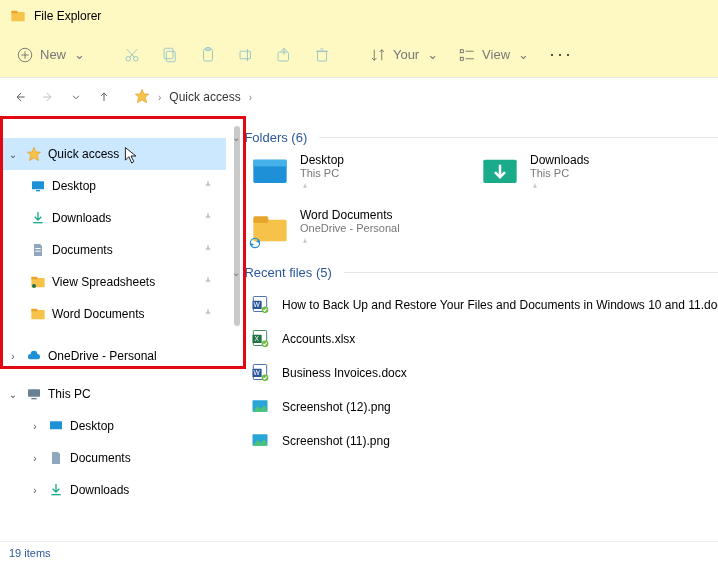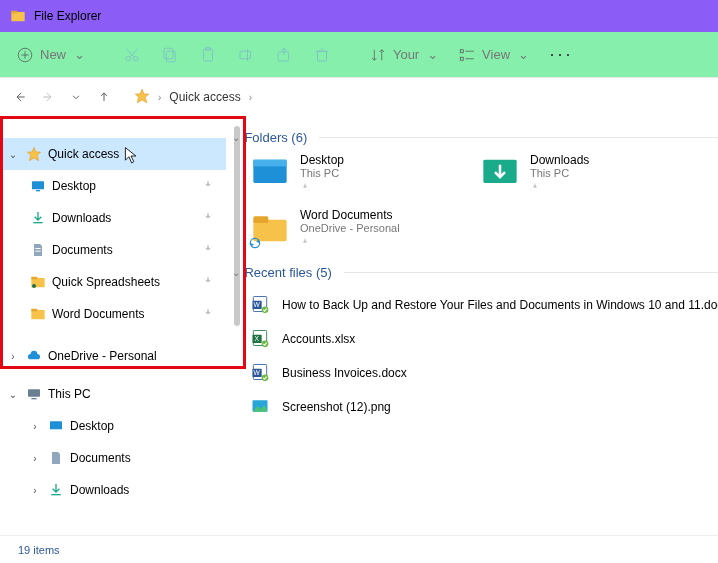--- a/index.html
+++ b/index.html
@@ -14,34 +14,34 @@
     position: relative;
     user-select: none;
   }
 
   
   .titlebar {
     height: 32px;
     display: flex;
     align-items: center;
     padding: 0 10px;
-    background: #8b5cf6;
+    background: #fef9c3;
     gap: 8px;
   }
   .titlebar .folder-icon svg { width:16px; height:16px; display:block; }
   .titlebar .title { font-size: 12px; }
 
   
   .toolbar {
     height: 46px;
     display: flex;
     align-items: center;
     padding: 0 6px;
     gap: 0;
-    background: #86efac;
+    background: #fef9c3;
     border-bottom: 1px solid #e8e8e8;
   }
   .tbtn {
     height: 34px;
     padding: 0 10px;
     display: flex;
     align-items: center;
     gap: 6px;
     color: #777;
     font-size: 13px;
@@ -197,25 +197,25 @@
     font-size:12px;
     color:#000;
     white-space:nowrap;
   }
   .file-row .ficon svg { width:20px; height:20px; }
 
   
   .statusbar {
     position:absolute;
     bottom:0; left:0; right:0;
-    height:28px;
+    height:22px;
     border-top:1px solid #eee;
     display:flex;
     align-items:center;
-    padding:0 18px;
+    padding:0 9px;
     font-size:11px;
     color:#2b579a;
     background:#fff;
   }
 
   
 </style>
 </head>
 <body>
 
@@ -390,21 +390,21 @@
           </svg></span>
     </div>
     <div class="tree-item depth1">
       <span class="icon">
           <svg viewBox="0 0 24 24">
             <rect x="2" y="6" width="20" height="14" rx="1" fill="#f7c24a"></rect>
             <rect x="2" y="4" width="9" height="4" rx="1" fill="#e6a52c"></rect>
             <circle cx="6" cy="18" r="3" fill="#1f7244"></circle>
           </svg>
         </span>
-      <span>Quick Spreadsheets</span>
+      <span>View Spreadsheets</span>
       <span class="pin"><svg viewBox="0 0 24 24">
             <path d="M12 2 L14 10 L18 12 L12 14 L12 22 L12 14 L6 12 L10 10 Z" fill="#bbb"></path>
           </svg></span>
     </div>
     <div class="tree-item depth1">
       <span class="icon">
           <svg viewBox="0 0 24 24">
             <rect x="2" y="6" width="20" height="14" rx="1" fill="#f7c24a"></rect>
             <rect x="2" y="4" width="9" height="4" rx="1" fill="#e6a52c"></rect>
           </svg>
@@ -562,20 +562,27 @@
               </svg></span>
           <span>Business Invoices.docx</span>
         </div>
         <div class="file-row">
           <span class="ficon"><svg viewBox="0 0 24 24">
                 <rect x="3" y="5" width="18" height="14" rx="1" fill="#2aa5d9"></rect>
                 <path d="M4 18 L9 12 L13 16 L17 11 L20 15 L20 19 L4 19 Z" fill="#4dc274"></path>
               </svg></span>
           <span>Screenshot (12).png</span>
         </div>
+        <div class="file-row">
+          <span class="ficon"><svg viewBox="0 0 24 24">
+                <rect x="3" y="5" width="18" height="14" rx="1" fill="#2aa5d9"></rect>
+                <path d="M4 18 L9 12 L13 16 L17 11 L20 15 L20 19 L4 19 Z" fill="#4dc274"></path>
+              </svg></span>
+          <span>Screenshot (11).png</span>
+        </div>
       </div>
     </div>
 
   </div>
 </div>
 
 <div class="statusbar">
   <span>19 items</span>
 </div>
 

